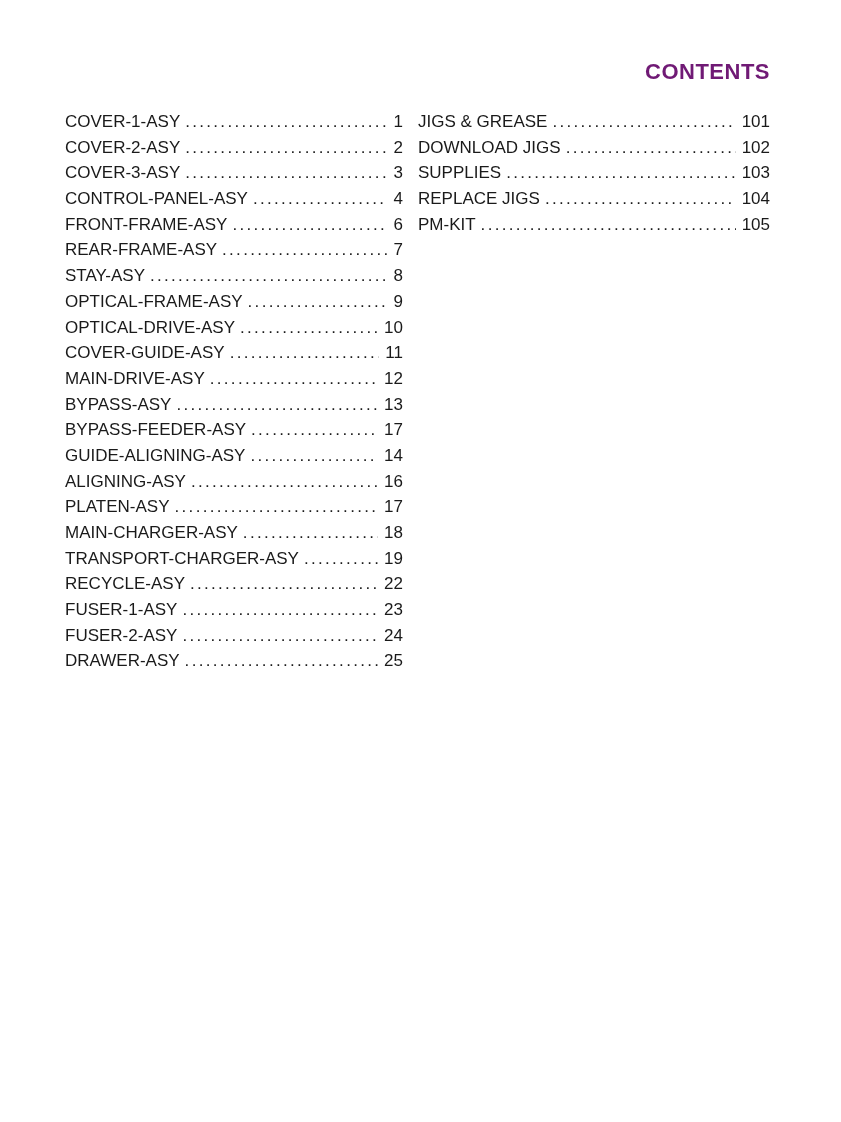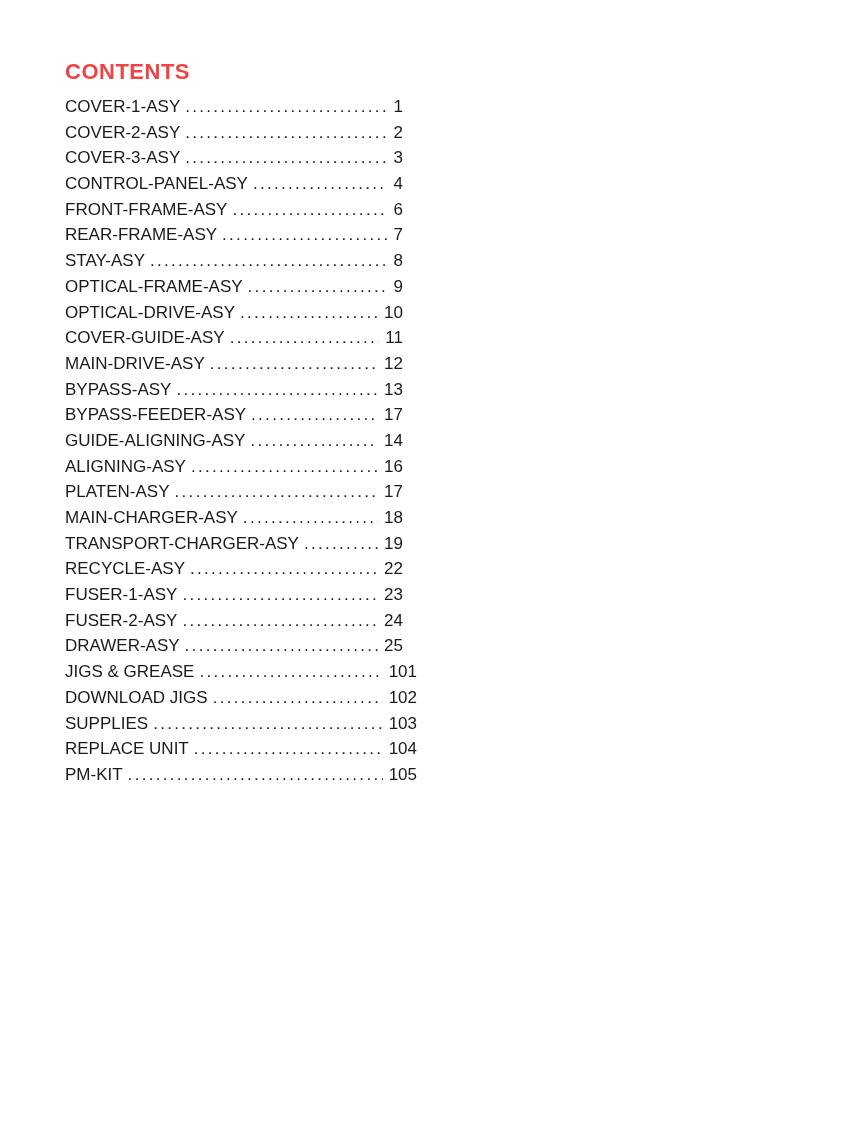--- a/index.html
+++ b/index.html
@@ -12,33 +12,33 @@
     font-family: "Liberation Sans", "DejaVu Sans", sans-serif;
     color: #1a1a1a;
     overflow: hidden;
   }
   .title {
     position: absolute;
     top: 59px;
     left: 65px;
     width: 705px;
     margin: 0;
-    text-align: left;
+    text-align: right;
     font-size: 22px;
     line-height: 26px;
     font-weight: 700;
     letter-spacing: 0.5px;
-    color: #ef4444;
+    color: #701a75;
   }
   .toc {
     position: absolute;
-    top: 94px;
+    top: 109px;
     left: 65px;
     display: flex;
-    flex-direction: column;
+    gap: 15px;
   }
   .col { display: flex; flex-direction: column; }
   .col-left  { width: 338px; }
   .col-right { width: 352px; }
   .entry {
     display: flex;
     align-items: baseline;
     height: 25.7px;
     line-height: 25.7px;
     font-size: 17px;
@@ -185,21 +185,21 @@
           <span class="label">DOWNLOAD JIGS</span>
           <span class="dots"></span>
           <span class="num">102</span>
         </div>
         <div class="entry">
           <span class="label">SUPPLIES</span>
           <span class="dots"></span>
           <span class="num">103</span>
         </div>
         <div class="entry">
-          <span class="label">REPLACE UNIT</span>
+          <span class="label">REPLACE JIGS</span>
           <span class="dots"></span>
           <span class="num">104</span>
         </div>
         <div class="entry">
           <span class="label">PM-KIT</span>
           <span class="dots"></span>
           <span class="num">105</span>
         </div>
       </div>
   </div>

